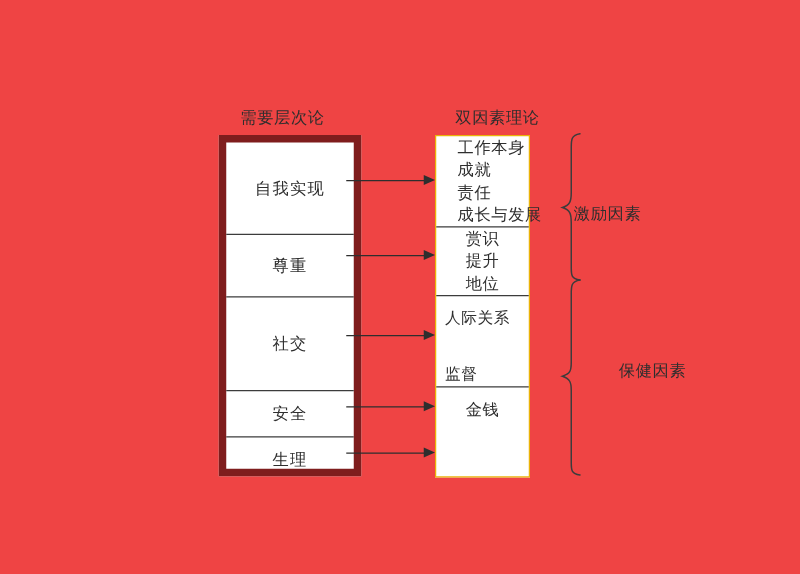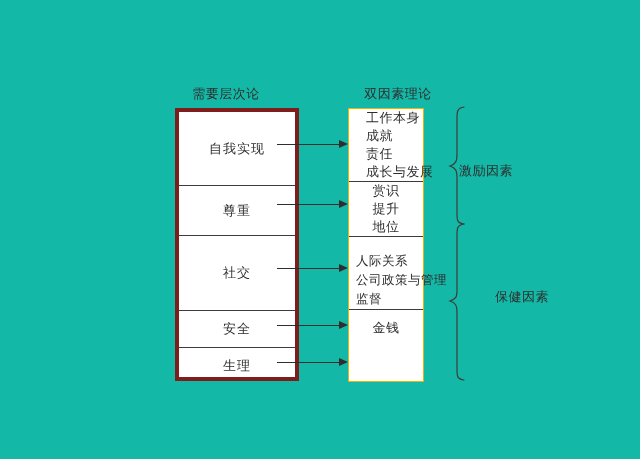--- a/index.html
+++ b/index.html
@@ -1,42 +1,42 @@
 <!DOCTYPE html>
 <html><head>
 <meta charset="utf-8">
 <style>
   html, body { margin: 0; padding: 0; background: #ffffff; }
   .canvas {
     position: relative;
     width: 640px;
     height: 459px;
-    background: #14b8a6;
+    background: #ef4444;
     font-family: "Liberation Sans", sans-serif;
     color: #2e2e2e;
     font-size: 13px;
     overflow: hidden;
   }
   .col-title {
     position: absolute;
     top: 86px;
     height: 16px;
     line-height: 16px;
     text-align: center;
     letter-spacing: 0.5px;
   }
   .col-title.left  { left: 175px; width: 102px; }
   .col-title.right { left: 348px; width: 100px; }
 
   
   .left-box {
     position: absolute;
     left: 175px; top: 108px;
-    width: 124px; height: 273px;
-    border: 4px solid #7f1d1d;
+    width: 114px; height: 273px;
+    border: 6px solid #7f1d1d;
     box-sizing: border-box;
     background: #ffffff;
   }
   .lrow {
     box-sizing: border-box;
     display: flex;
     align-items: center;
     justify-content: center;
     border-top: 1px solid #3c3c3c;
     letter-spacing: 1px;
@@ -61,21 +61,21 @@
     box-sizing: border-box;
     display: flex;
     flex-direction: column;
     justify-content: center;
     border-top: 1px solid #3c3c3c;
   }
   .rsec:first-child { border-top: none; }
   .rsec .line { line-height: 18px; white-space: nowrap; letter-spacing: 0.5px; }
   .rsec.s1 { height: 72px; align-items: flex-start; padding-left: 17px; }
   .rsec.s2 { height: 55px; align-items: center; }
-  .rsec.s3 { height: 73px; align-items: flex-start; padding-left: 7px; padding-top: 26px; justify-content: flex-end; }
+  .rsec.s3 { height: 73px; align-items: flex-start; padding-left: 7px; padding-top: 8px; justify-content: space-between; }
   .rsec.s3 .line { line-height: 19px; font-size: 12.5px; }
   .rsec.s4 { height: 37px; align-items: center; }
   .rsec.s5 { height: 36px; align-items: center; }
 
   
   .arrow {
     position: absolute;
     left: 277px;
     width: 71px;
     height: 9px;
@@ -141,21 +141,20 @@
       <span class="line">责任</span>
       <span class="line">成长与发展</span>
     </div>
     <div class="rsec s2">
       <span class="line">赏识</span>
       <span class="line">提升</span>
       <span class="line">地位</span>
     </div>
     <div class="rsec s3">
       <span class="line">人际关系</span>
-      <span class="line">公司政策与管理</span>
       <span class="line">监督</span>
     </div>
     <div class="rsec s5">
       <span class="line">金钱</span>
     </div>
   </div>
 
   <div class="arrow" style="top:140px">
     <span class="shaft"></span>
     <span class="head"></span>

